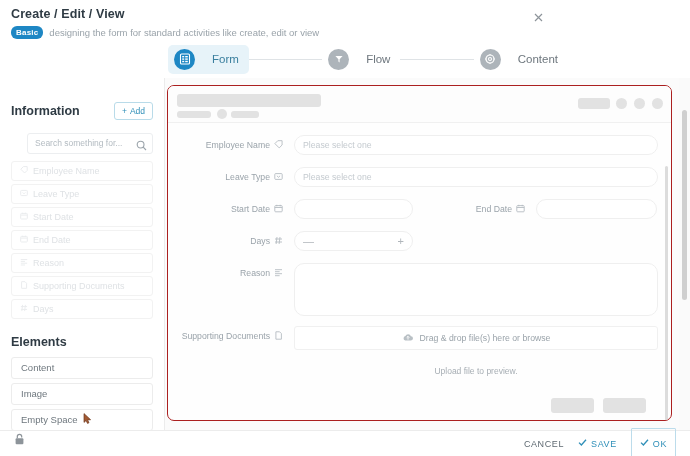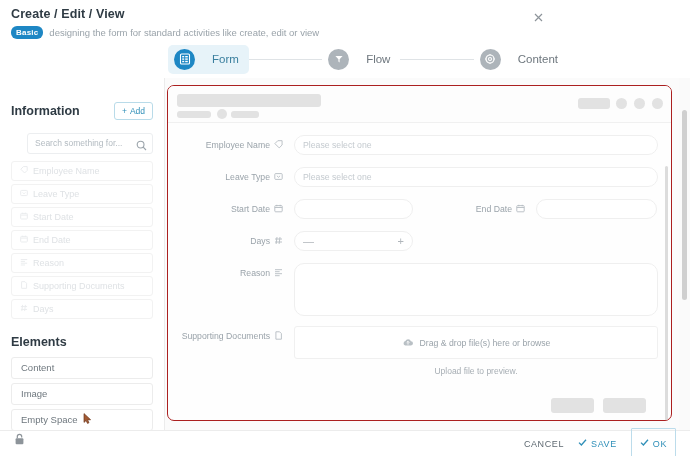--- a/index.html
+++ b/index.html
@@ -403,21 +403,21 @@
 
         <div class="row" style="left:0; top:203px; width:490px;">
           <div class="lbl" style="width:115px; height:20px;">
             <span>Supporting Documents</span>
             <span>
               <svg width="9" height="9" viewBox="0 0 9 9">
                   <path d="M1.9.8 H5.6 L7.4 2.6 V8.2 H1.9 Z" fill="none" stroke="#b5bcc2" stroke-width=".9"></path>
                 </svg>
             </span>
           </div>
-          <div class="dropzone" style="margin-left:11px; width:364px; height:33px;">
+          <div class="dropzone" style="margin-left:11px; width:364px; height:24px;">
             <span>
               <svg width="12" height="10" viewBox="0 0 12 10">
                 <path d="M3.2 8.4 A2.2 2.2 0 0 1 3.4 4.1 A2.9 2.9 0 0 1 8.9 4.3 A1.9 1.9 0 0 1 9 8.4 Z" fill="#b9c0c5"></path>
                 <path d="M6 7.6 V4.4 M4.7 5.6 L6 4.3 L7.3 5.6" stroke="#fff" stroke-width=".9" fill="none"></path>
               </svg>
             </span>
             <span>Drag &amp; drop file(s) here or browse</span>
           </div>
         </div>
 

